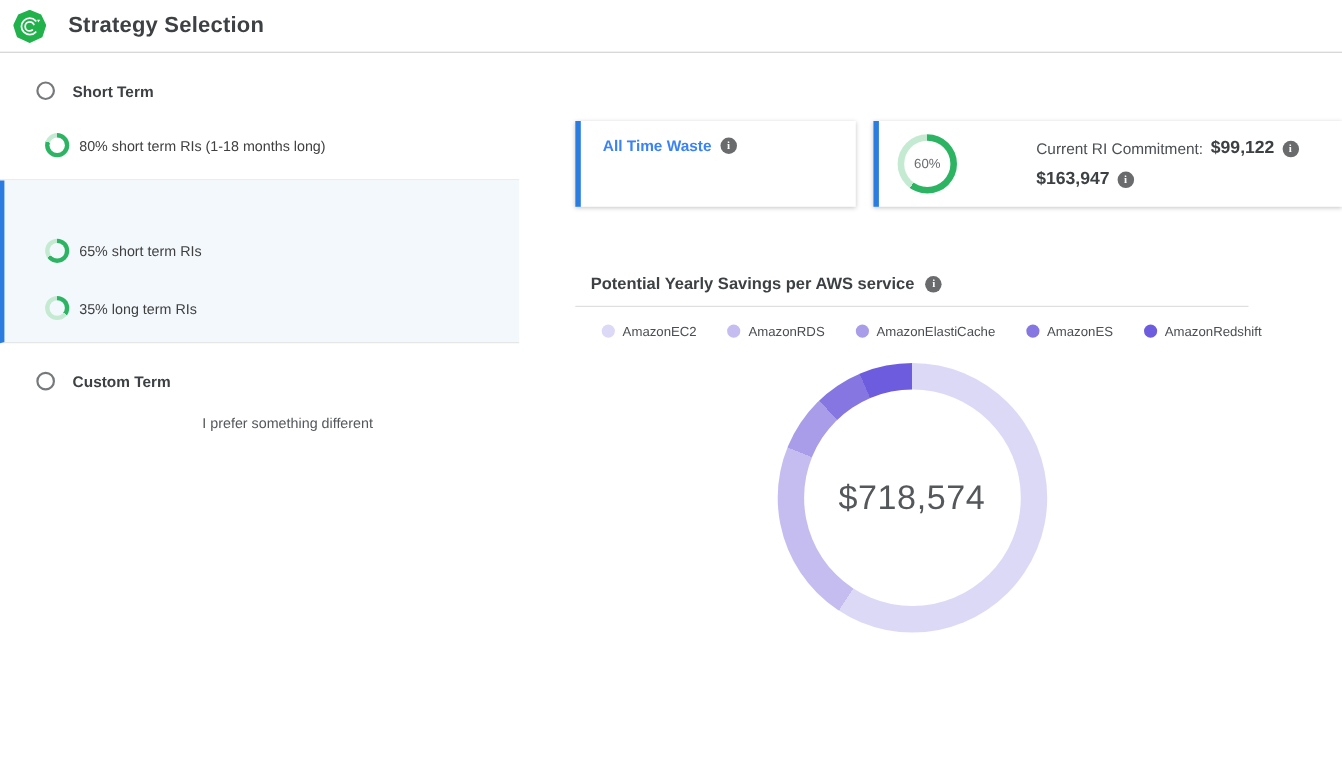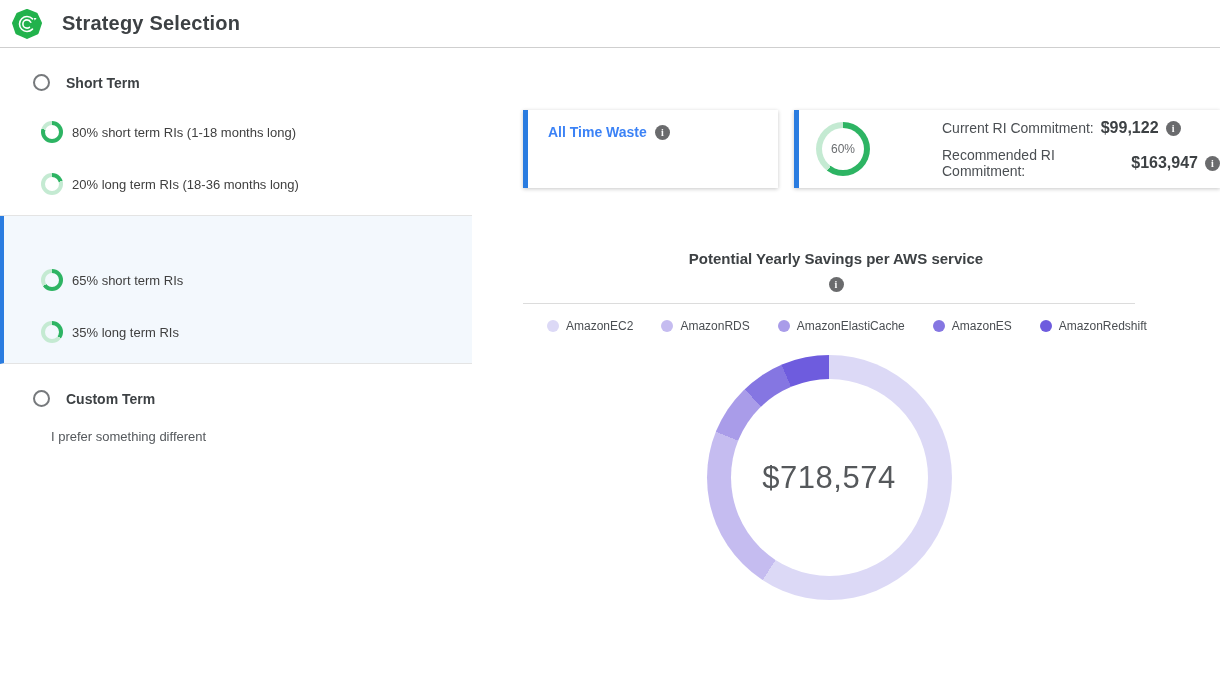--- a/index.html
+++ b/index.html
@@ -10,21 +10,21 @@
   .header { display: flex; align-items: center; height: 48px; padding-left: 12px;
     border-bottom: 1px solid #cfcfcf; }
   .logo { width: 30px; height: 30px; flex: 0 0 30px; }
   .page-title { margin-left: 20px; font-size: 20px; font-weight: 700; color: #3d4144; letter-spacing: .2px; }
 
   .body-wrap { display: flex; align-items: flex-start; }
 
   
   .strategy-panel { width: 472px; flex: 0 0 472px; }
   .strategy-group { padding: 26px 0 20px 33px; border-bottom: 1px solid #e4e4e4; cursor: pointer; }
-  .strategy-group:last-child { border-bottom: none; }
+  .strategy-group:last-child { border-bottom: none; text-align: center; }
   .strategy-group.selected { background: #f3f8fd; border-left: 4px solid #2a7ce0; padding-left: 29px; }
   .radio-row { display: flex; align-items: center; }
   .radio { width: 17px; height: 17px; border-radius: 50%; border: 2px solid #76797c; background: #fff;
     position: relative; flex: 0 0 17px; }
   .radio.checked { border-color: #2a7ce0; }
   .radio.checked::after { content: ""; position: absolute; left: 2.5px; top: 2.5px; width: 8px; height: 8px;
     border-radius: 50%; background: #2a7ce0; }
   .group-label { margin-left: 16px; font-size: 14px; font-weight: 700; color: #3d4144; }
   .allocation { display: flex; align-items: center; margin: 30px 0 0 8px; }
   .allocation:first-of-type { margin-top: 27px; }
@@ -51,21 +51,21 @@
   .commitment-lines { margin-left: 72px; display: flex; flex-direction: column; gap: 10px; }
   .commit-line { display: flex; align-items: center; gap: 7px; font-size: 14px; color: #4b4f53; }
   .commit-value { font-size: 16px; font-weight: 700; color: #3d4144; text-align: center; }
 
   .info-icon { width: 15px; height: 15px; border-radius: 50%; background: #6a6b6d; color: #fff;
     display: inline-flex; align-items: center; justify-content: center;
     font-size: 10px; font-weight: 700; font-family: "Liberation Serif", serif; cursor: pointer; flex: 0 0 15px; }
 
   
   .chart-panel { width: 612px; margin-top: 62px; }
-  .chart-title-row { display: flex; align-items: center; gap: 10px; padding-left: 14px; flex-direction: column; }
+  .chart-title-row { display: flex; align-items: center; gap: 10px; padding-left: 14px; }
   .chart-title { font-size: 15px; font-weight: 700; color: #3d4144; }
   .chart-divider { border: none; border-top: 1px solid #dcdcdc; margin-top: 11px; }
   .legend { display: flex; align-items: center; gap: 28px; margin-top: 15px; padding-left: 24px; }
   .legend-item { display: flex; align-items: center; gap: 7px; cursor: pointer; }
   .legend-dot { width: 12px; height: 12px; border-radius: 50%; }
   .legend-label { font-size: 12px; color: #4a4e52; }
   .donut-wrap { display: flex; justify-content: center; margin-top: 22px; }
   .donut { width: 245px; height: 245px; border-radius: 50%; position: relative; }
   .donut-hole { position: absolute; left: 24px; top: 24px; width: 197px; height: 197px; border-radius: 50%;
     background: #fff; display: flex; align-items: center; justify-content: center; }
@@ -92,26 +92,20 @@
       <div class="radio-row">
         <span class="radio"></span>
         <span class="group-label">Short Term</span>
       </div>
       <div class="allocation">
         <span class="ring" style="background: conic-gradient(rgb(45, 180, 99) 0deg, rgb(45, 180, 99) 80%, rgb(196, 234, 210) 80%, rgb(196, 234, 210) 100%);">
             <span class="ring-hole"></span>
           </span>
         <span class="allocation-label">80% short term RIs (1-18 months long)</span>
       </div>
-      <div class="allocation">
-        <span class="ring" style="background: conic-gradient(rgb(45, 180, 99) 0deg, rgb(45, 180, 99) 20%, rgb(196, 234, 210) 20%, rgb(196, 234, 210) 100%);">
-            <span class="ring-hole"></span>
-          </span>
-        <span class="allocation-label">20% long term RIs (18-36 months long)</span>
-      </div>
     </div>
 
     <div class="strategy-group selected">
       <div class="allocation">
         <span class="ring" style="background: conic-gradient(rgb(45, 180, 99) 0deg, rgb(45, 180, 99) 65%, rgb(196, 234, 210) 65%, rgb(196, 234, 210) 100%);">
             <span class="ring-hole"></span>
           </span>
         <span class="allocation-label">65% short term RIs</span>
       </div>
       <div class="allocation">
@@ -148,21 +142,20 @@
         <span class="big-ring" style="background: conic-gradient(rgb(45, 180, 99) 0deg, rgb(45, 180, 99) 60%, rgb(196, 234, 210) 60%, rgb(196, 234, 210) 100%);">
           <span class="big-ring-hole">60%</span>
         </span>
         <div class="commitment-lines">
           <div class="commit-line">
             <span>Current RI Commitment:</span>
             <span class="commit-value">$99,122</span>
             <span class="info-icon">i</span>
           </div>
           <div class="commit-line">
-            <span>Recommended RI Commitment:</span>
             <span class="commit-value">$163,947</span>
             <span class="info-icon">i</span>
           </div>
         </div>
       </div>
 
     </div>
 
     <div class="chart-panel">
       <div class="chart-title-row">

